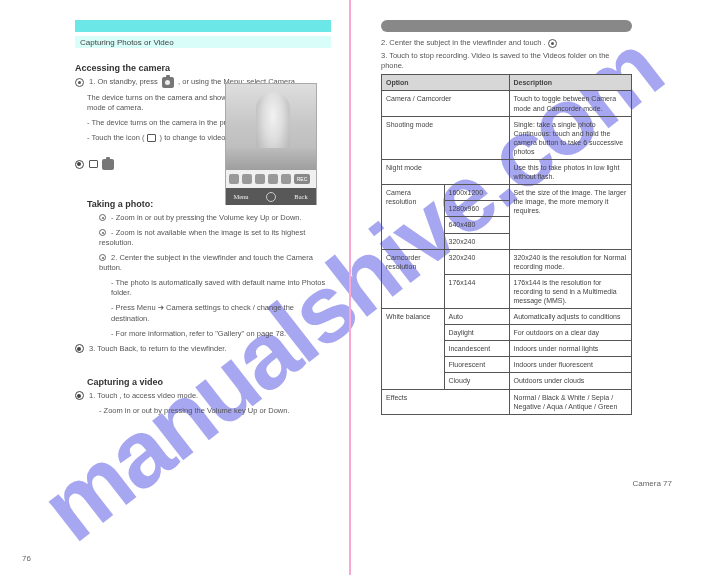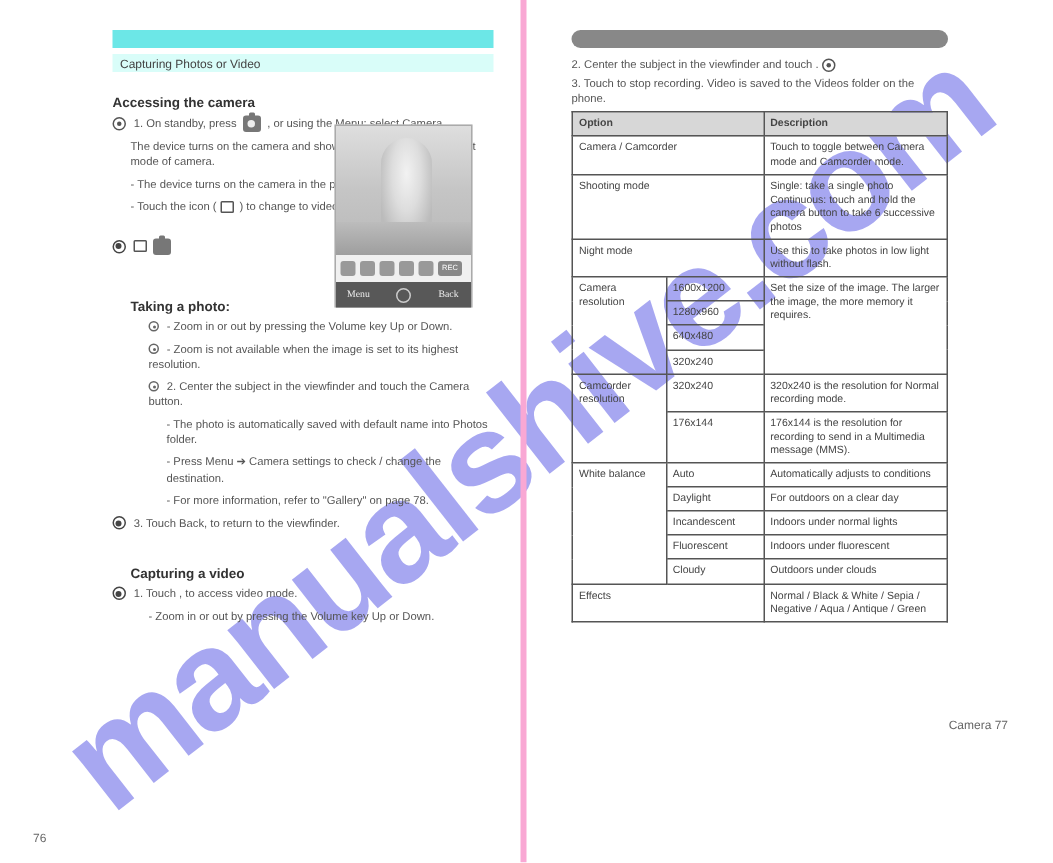--- a/index.html
+++ b/index.html
@@ -3,21 +3,21 @@
 <meta charset="utf-8">
 <style>
   * { margin:0; padding:0; box-sizing:border-box; }
   body { width:702px; height:575px; background:#fff; font-family:Arial,Helvetica,sans-serif; font-size:8px; color:#333; position:relative; overflow:hidden; }
 
   .watermark { position:absolute; left:50%; top:50%; transform:translate(-50%,-50%) rotate(-38deg); font-size:95px; font-weight:bold; color:rgba(95,95,230,0.55); pointer-events:none; white-space:nowrap; z-index:1; letter-spacing:-3px; font-family:'Segoe UI',Arial,sans-serif; }
 
   .page { position:relative; z-index:2; width:702px; height:575px; display:flex; }
 
   
-  .left-page { width:351px; height:575px; padding:20px 18px 25px 75px; border-right:4px solid #f9a8d4; position:relative; }
+  .left-page { width:351px; height:575px; padding:20px 18px 25px 75px; border-right:2px solid #f9a8d4; position:relative; }
   .left-header { height:12px; background:#6ce7e7; margin-bottom:4px; }
   .left-subheader { height:12px; background:#d9fdf9; margin-bottom:15px; display:flex; align-items:center; padding-left:5px; font-size:8px; color:#444; }
 
   .section-title { font-weight:bold; font-size:9px; margin-bottom:4px;margin-top:12px; }
   .bullet1 .circ { display:inline-block; width:9px; height:9px; border:1px solid #555; border-radius:50%; position:relative; margin-right:3px; vertical-align:middle; }
   .bullet1 .circ::after { content:''; position:absolute; width:3px; height:3px; background:#555; border-radius:50%; left:2px; top:2px; }
   .bullet2 { display:inline-block; width:9px; height:9px; border:1.5px solid #444; border-radius:50%; position:relative; margin-right:3px; vertical-align:middle; }
   .bullet2::after { content:''; position:absolute; width:4px; height:4px; background:#444; border-radius:50%; left:1.3px; top:1.3px; }
   .bullet3 { display:inline-block; width:7px; height:7px; border:1px solid #666; border-radius:50%; margin-right:3px; vertical-align:middle; }
   .bullet3::after { content:''; display:block; width:2px; height:2px; background:#666; border-radius:50%; margin:1.5px; }

